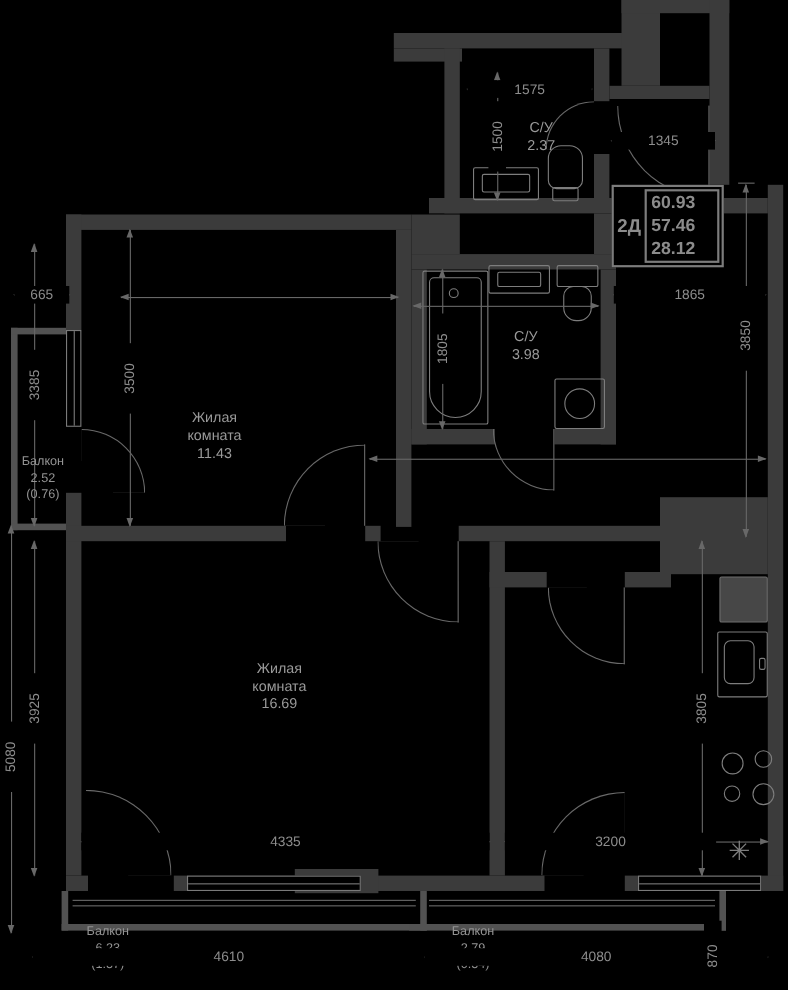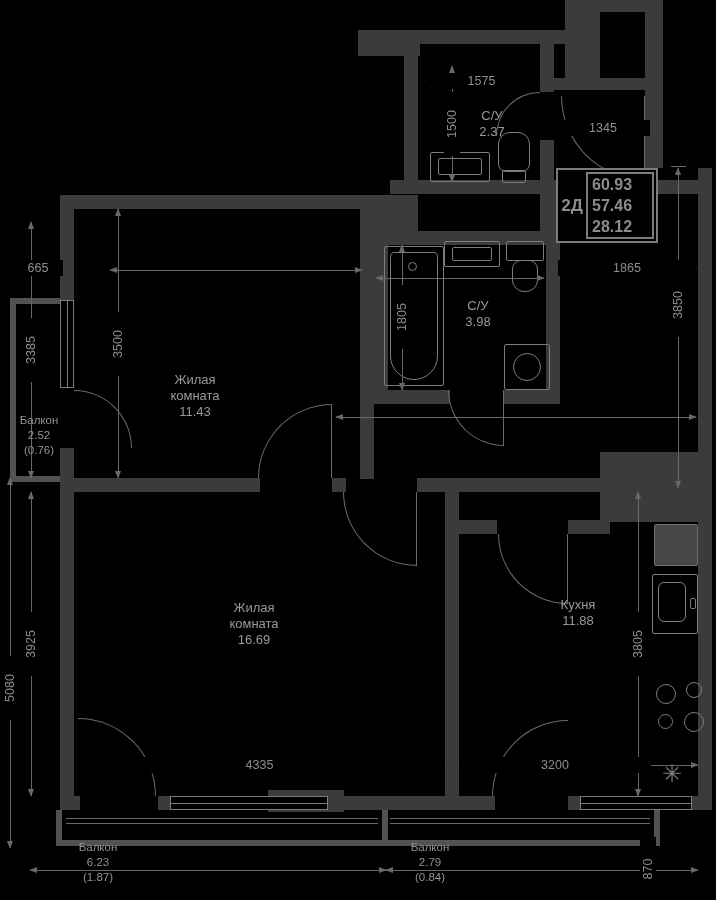--- a/index.html
+++ b/index.html
@@ -163,44 +163,42 @@
   <div class="dimv" style="left:10px;top:478px;height:370px"></div>
   <div class="dimv" style="left:638px;top:492px;height:304px"></div>
   <div class="dimv" style="left:648px;top:845px;height:48px"></div>
 
   <div class="dlbl" style="left:13px;top:260px;width:50px">665</div>
   <div class="dlbl" style="left:425px;top:73px;width:113px">1575</div>
   <div class="dlbl" style="left:556px;top:120px;width:94px">1345</div>
   <div class="dlbl" style="left:558px;top:260px;width:138px">1865</div>
   <div class="dlbl" style="left:74px;top:757px;width:371px">4335</div>
   <div class="dlbl" style="left:459px;top:757px;width:192px">3200</div>
+  <div class="dlbl" style="left:30px;top:862px;width:356px">4610</div>
+  <div class="dlbl" style="left:386px;top:862px;width:312px">4080</div>
   <div class="dlbl v" style="left:420px;top:116px">1500</div>
   <div class="dlbl v" style="left:86px;top:336px">3500</div>
   <div class="dlbl v" style="left:-1px;top:342px">3385</div>
   <div class="dlbl v" style="left:370px;top:309px">1805</div>
   <div class="dlbl v" style="left:646px;top:297px">3850</div>
   <div class="dlbl v" style="left:-1px;top:636px">3925</div>
   <div class="dlbl v" style="left:-22px;top:680px">5080</div>
   <div class="dlbl v" style="left:606px;top:636px">3805</div>
   <div class="dlbl v" style="left:616px;top:861px">870</div>
 
   <div class="rlbl" style="left:135px;top:372px;width:120px">
     <span>Жилая</span>
     <span>комната</span>
     <span>11.43</span>
   </div>
   <div class="rlbl" style="left:194px;top:600px;width:120px">
     <span>Жилая</span>
     <span>комната</span>
     <span>16.69</span>
   </div>
-  <div class="rlbl" style="left:518px;top:597px;width:120px">
-    <span>Кухня</span>
-    <span>11.88</span>
-  </div>
   <div class="rlbl" style="left:462px;top:108px;width:60px">
     <span>С/У</span>
     <span>2.37</span>
   </div>
   <div class="rlbl" style="left:448px;top:298px;width:60px">
     <span>С/У</span>
     <span>3.98</span>
   </div>
   <div class="rlbl sm" style="left:9px;top:413px;width:60px">
     <span>Балкон</span>

